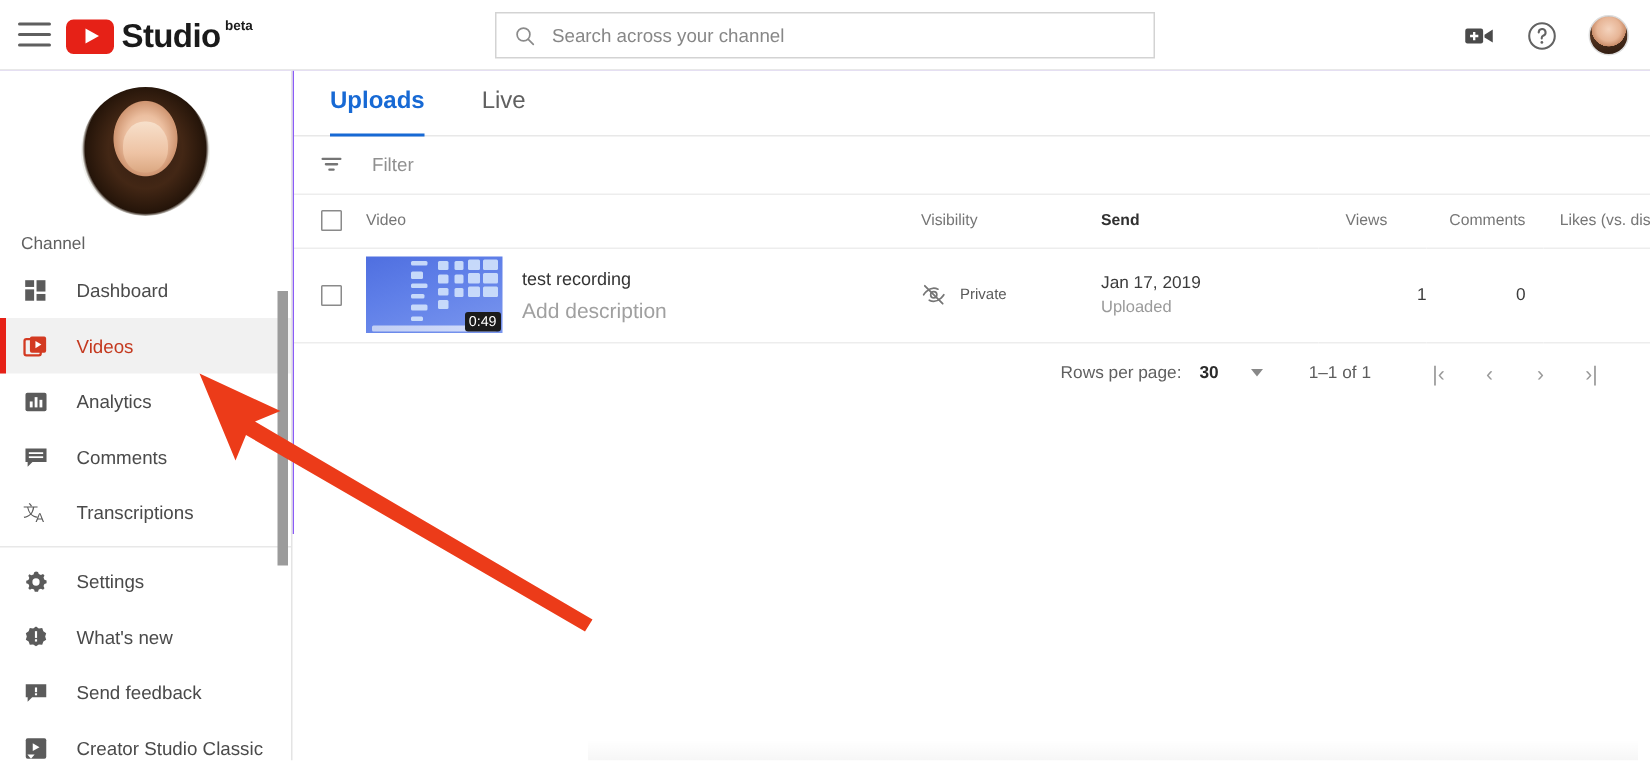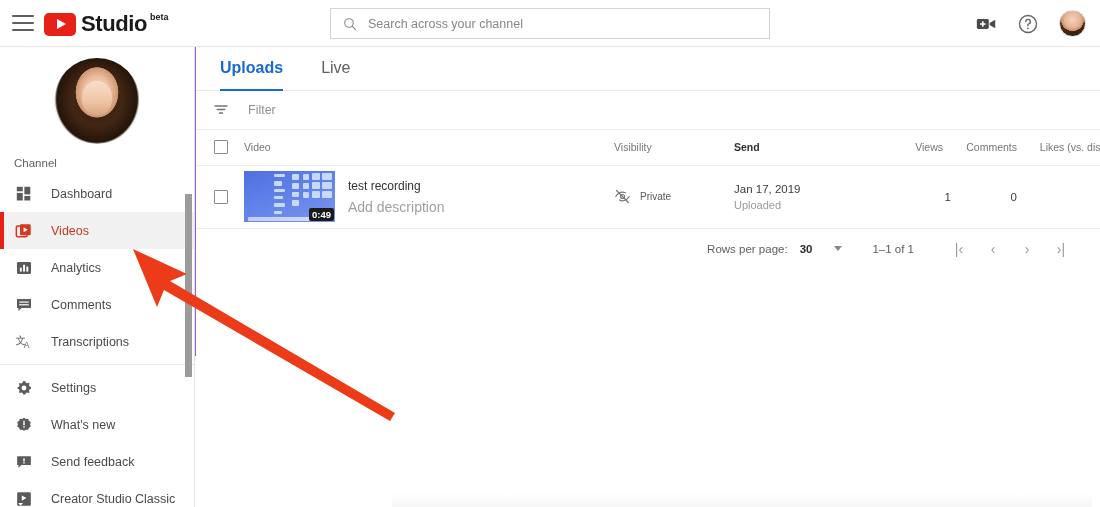--- a/index.html
+++ b/index.html
@@ -89,34 +89,34 @@
   .filter-input::placeholder { color:#909090; }
 
   table { width:904px; border-collapse:collapse; table-layout:fixed; }
   thead th { font-size:10.5px; font-weight:normal; color:#767676; text-align:left;
     height:35px; vertical-align:middle; padding:0; }
   thead th.sorted { font-weight:bold; color:#303030; }
   .th-check { width:48px; padding-left:18px !important; }
   .th-video { width:370px; }
   .th-vis  { width:120px; }
   .th-date { width:145px; }
-  .th-views{ width:72px; text-align:right; padding-right:8px !important; }
+  .th-views{ width:72px; text-align:center; padding-right:8px !important; }
   .th-comm { width:78px; text-align:right !important; padding-right:12px !important; }
   .th-likes{ width:108px; text-align:right !important; padding-right:12px !important; }
 
   .chk { width:14px; height:14px; border:1.6px solid #8a8a8a; border-radius:1px;
     background:#fff; cursor:pointer; }
 
   .row td { height:63px; border-top:1px solid #ededed; border-bottom:1px solid #ededed;
     vertical-align:middle; padding:0; }
   .row td.c-check { padding-left:18px; }
 
   .vidcell { display:flex; align-items:center; }
   .thumb { width:91px; height:51px; position:relative; flex:none; overflow:hidden;
-    background:linear-gradient(160deg,#4f6fe0 0%, #5f7fe8 40%, #7a96ee 100%); cursor:pointer;font-weight:bold; }
+    background:linear-gradient(160deg,#4f6fe0 0%, #5f7fe8 40%, #7a96ee 100%); cursor:pointer; }
   .thumb .rows { position:absolute; inset:0; }
   .thumb .ic { position:absolute; background:#cfe0fb; border-radius:1px; opacity:.93; }
   .thumb .dock { position:absolute; left:4px; right:4px; bottom:1px; height:4px;
     background:linear-gradient(90deg,#d1dbf6,#e4ebfd); border-radius:1px; opacity:.85; }
   .dur { position:absolute; right:1px; bottom:1px; background:#1b1b1b; color:#fff;
     font-size:9.5px; padding:1px 3px; border-radius:2px; line-height:11px; }
   .vidmeta { margin-left:13px; }
   .vid-title { font-size:12px; color:#333; line-height:15px; cursor:pointer; }
   .vid-desc { font-size:14px; color:#a0a0a0; margin-top:5px; cursor:pointer; }
 

